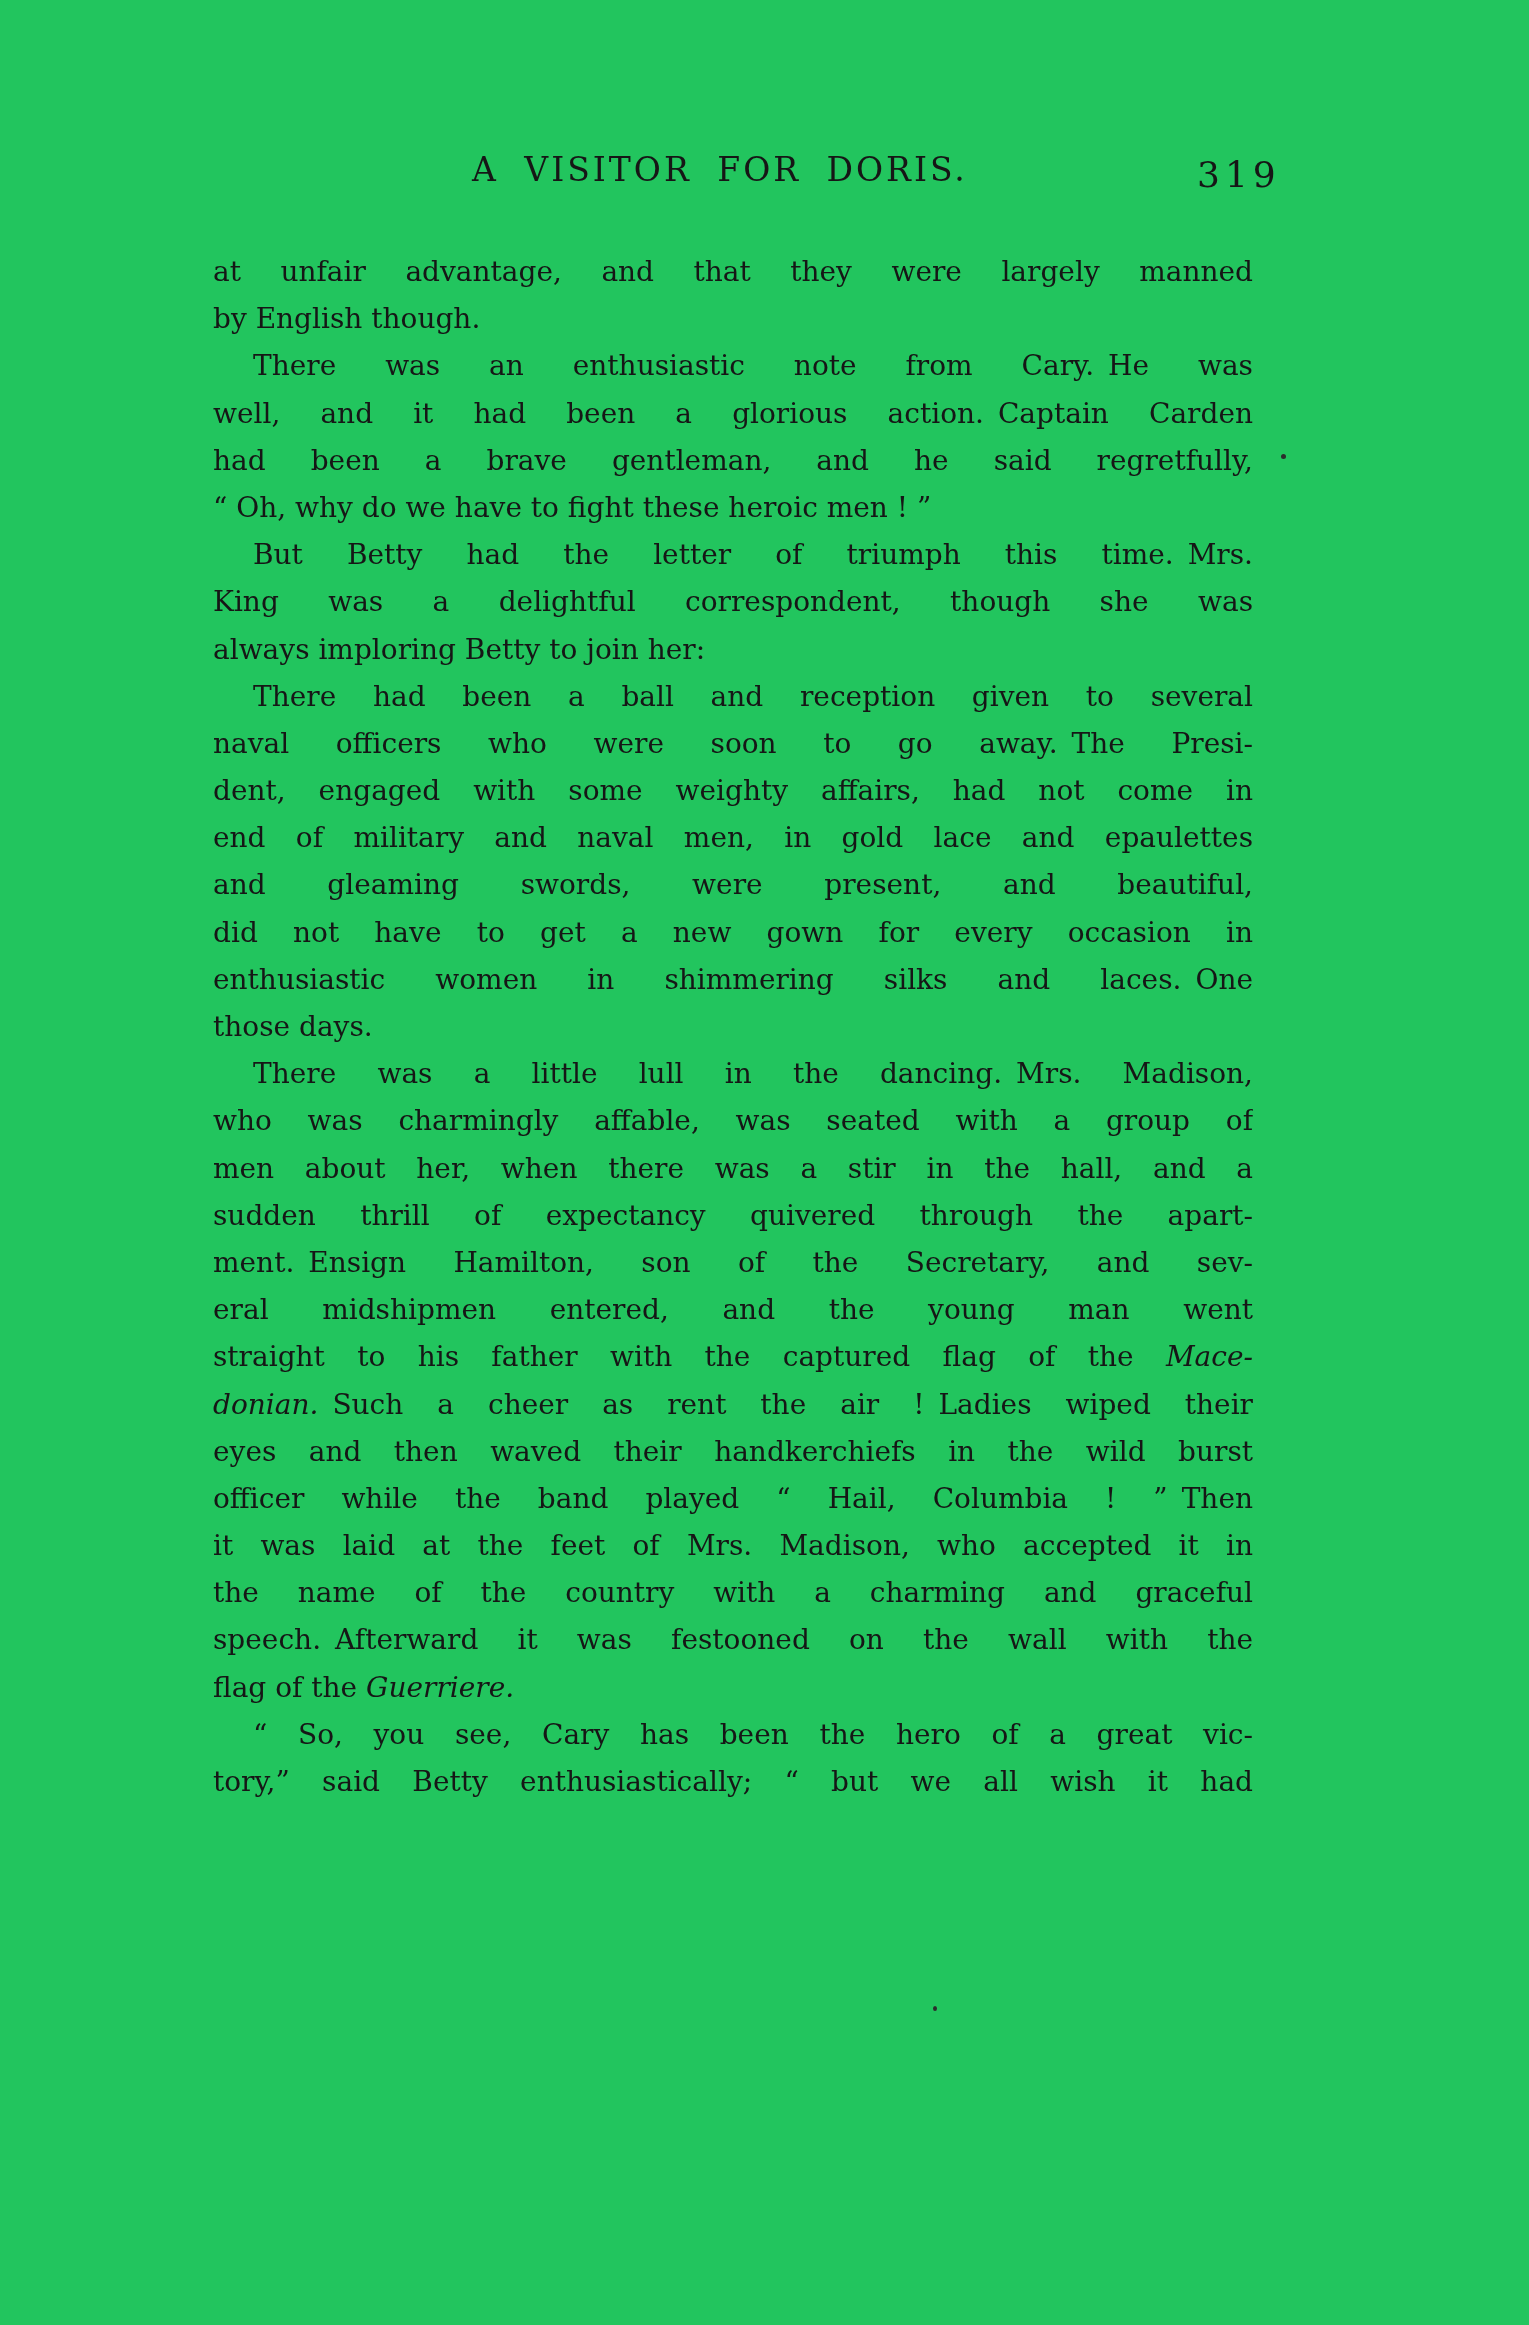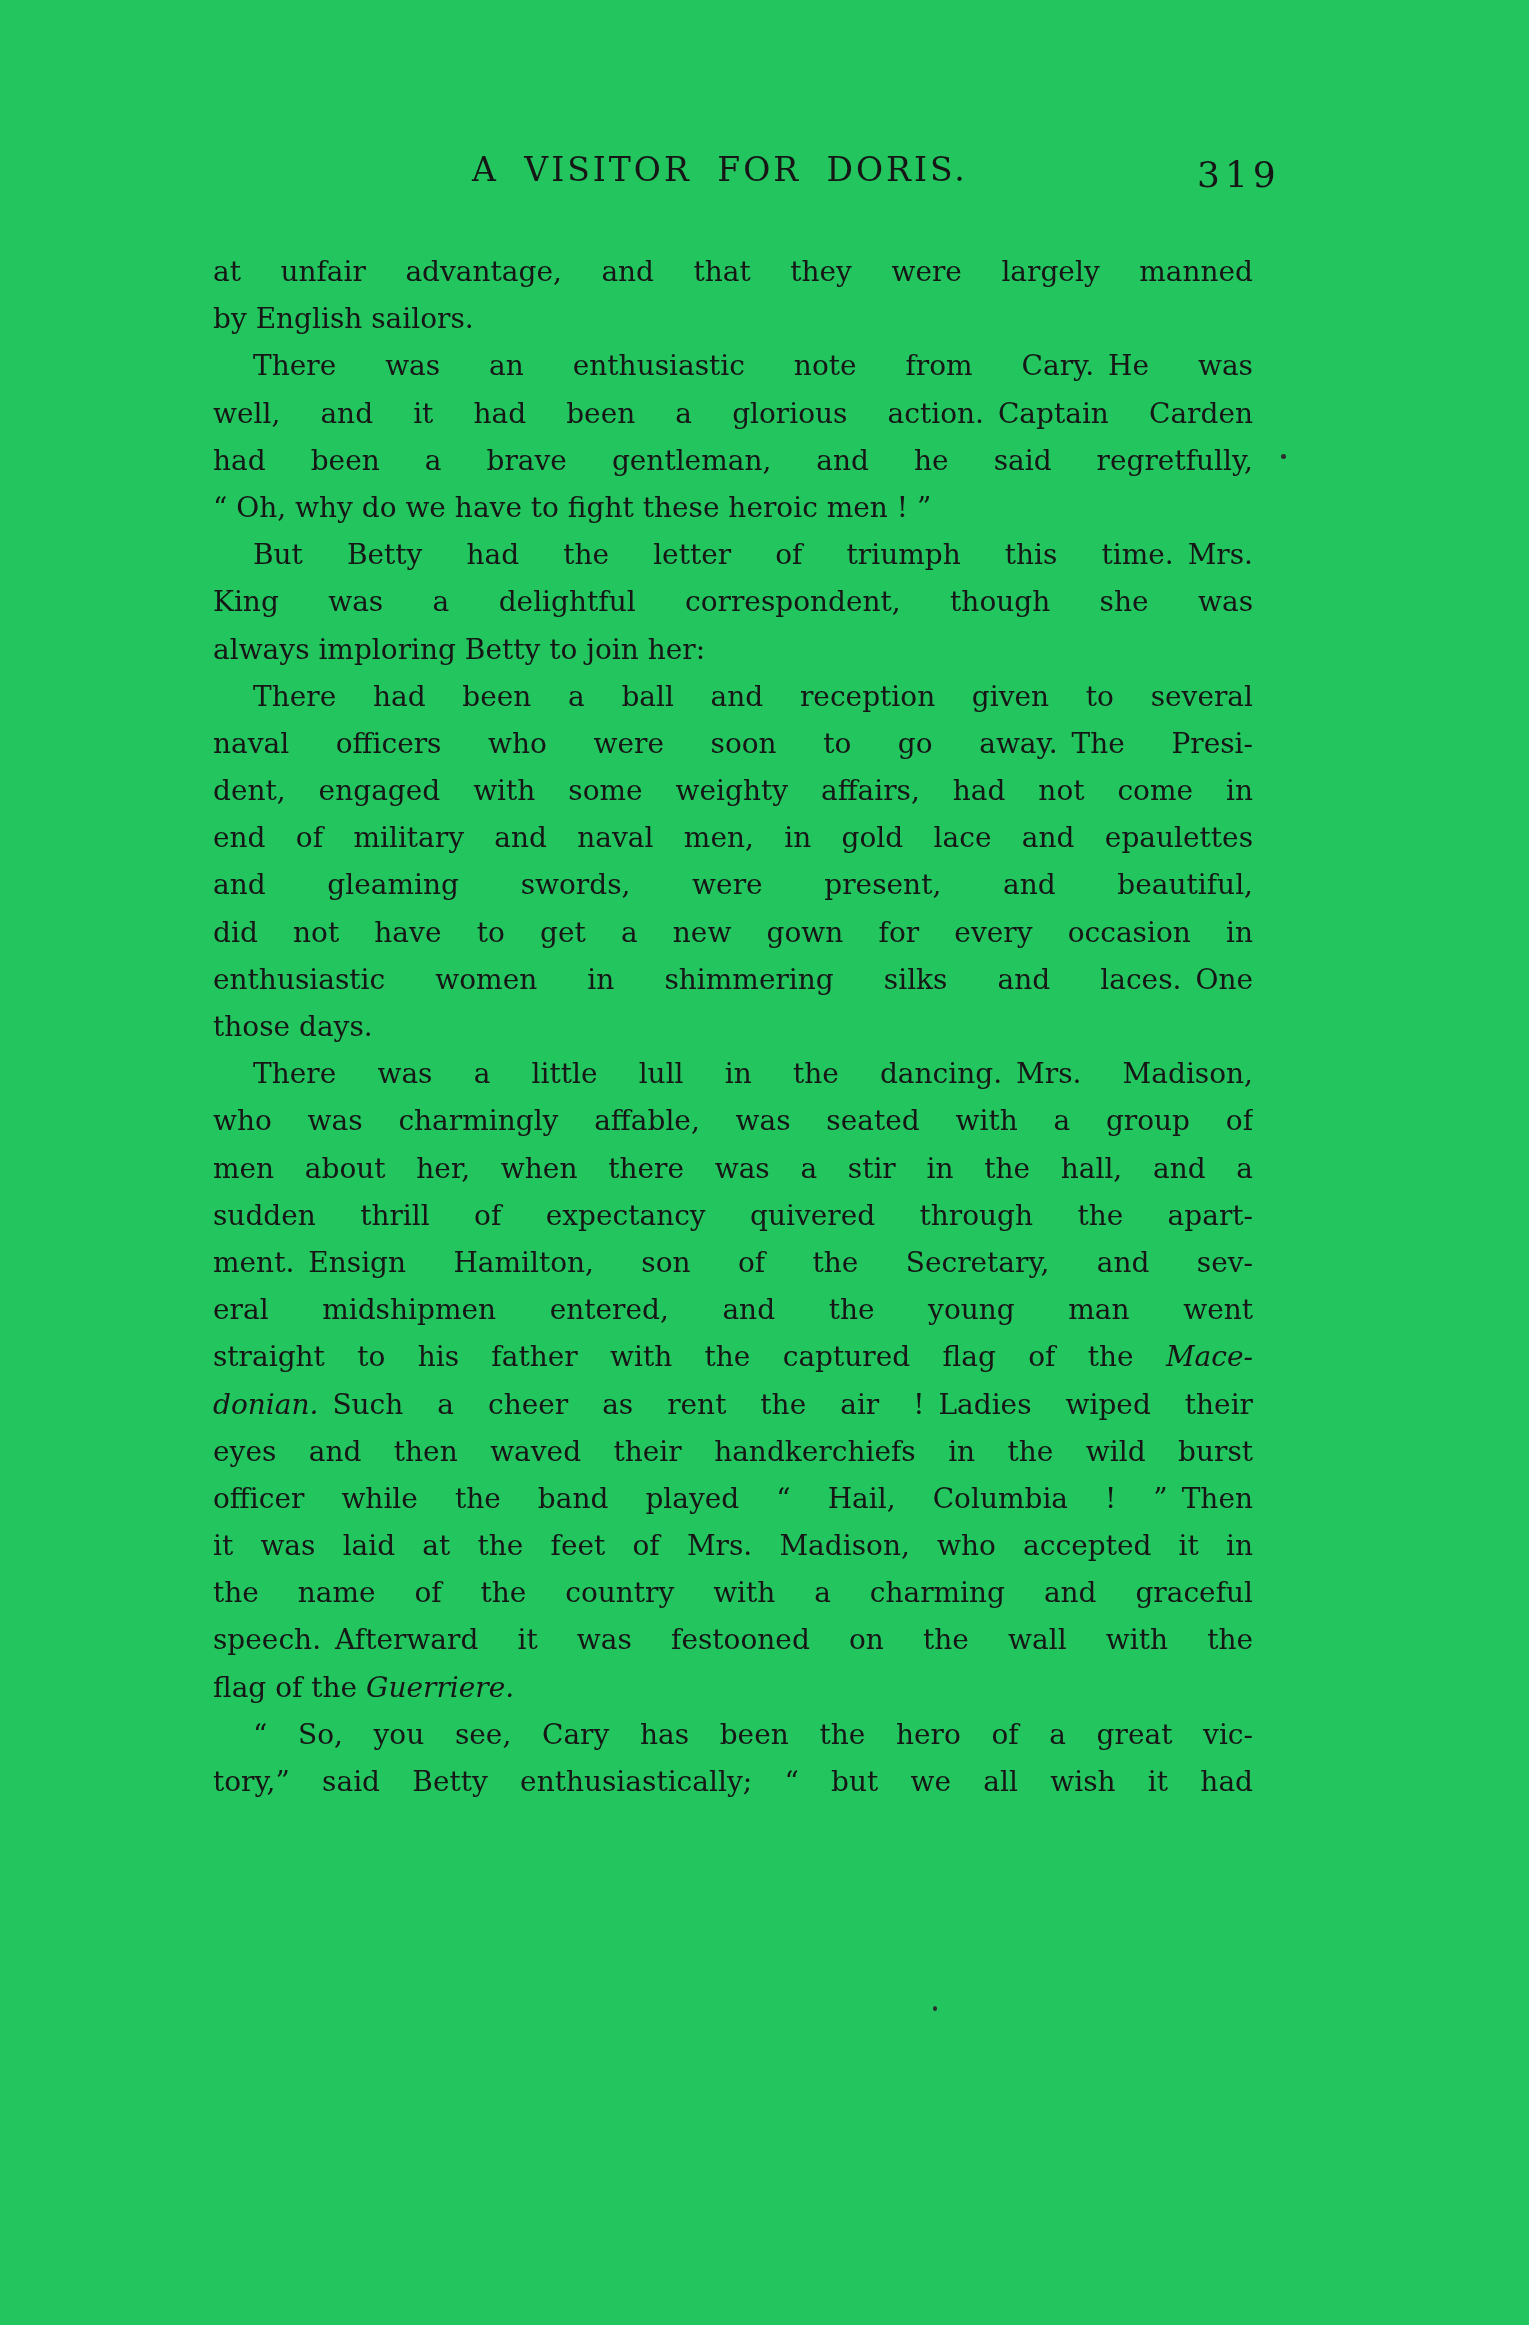--- a/index.html
+++ b/index.html
@@ -72,21 +72,21 @@
 <body>
 
 <div class="page">
 
   <div class="running-head-title">A VISITOR FOR DORIS.</div>
 
   <div class="folio">319</div>
 
   <div class="body-text">
       <div class="line justify"><span>at unfair advantage, and that they were largely manned</span></div>
-      <div class="line"><span>by English sailors.</span></div>
+      <div class="line"><span>by English though.</span></div>
       <div class="line indent justify"><span>There was an enthusiastic note from Cary. He was</span></div>
       <div class="line justify"><span>well, and it had been a glorious action. Captain Carden</span></div>
       <div class="line justify"><span>had been a brave gentleman, and he said regretfully,</span></div>
       <div class="line"><span>“ Oh, why do we have to fight these heroic men ! ”</span></div>
       <div class="line indent justify"><span>But Betty had the letter of triumph this time. Mrs.</span></div>
       <div class="line justify"><span>King was a delightful correspondent, though she was</span></div>
       <div class="line"><span>always imploring Betty to join her:</span></div>
       <div class="line indent justify"><span>There had been a ball and reception given to several</span></div>
       <div class="line justify"><span>naval officers who were soon to go away. The Presi-</span></div>
       <div class="line justify"><span>dent, engaged with some weighty affairs, had not come in</span></div>

